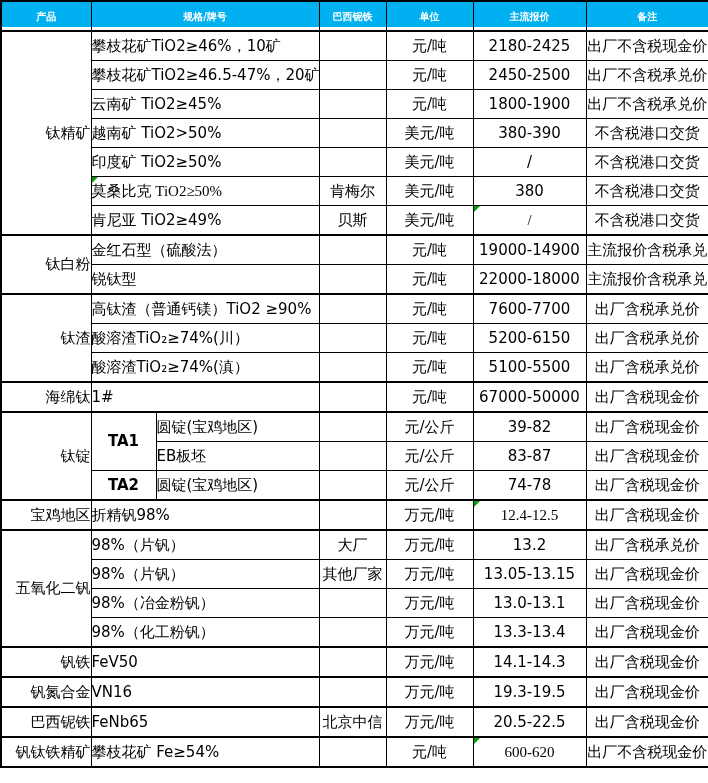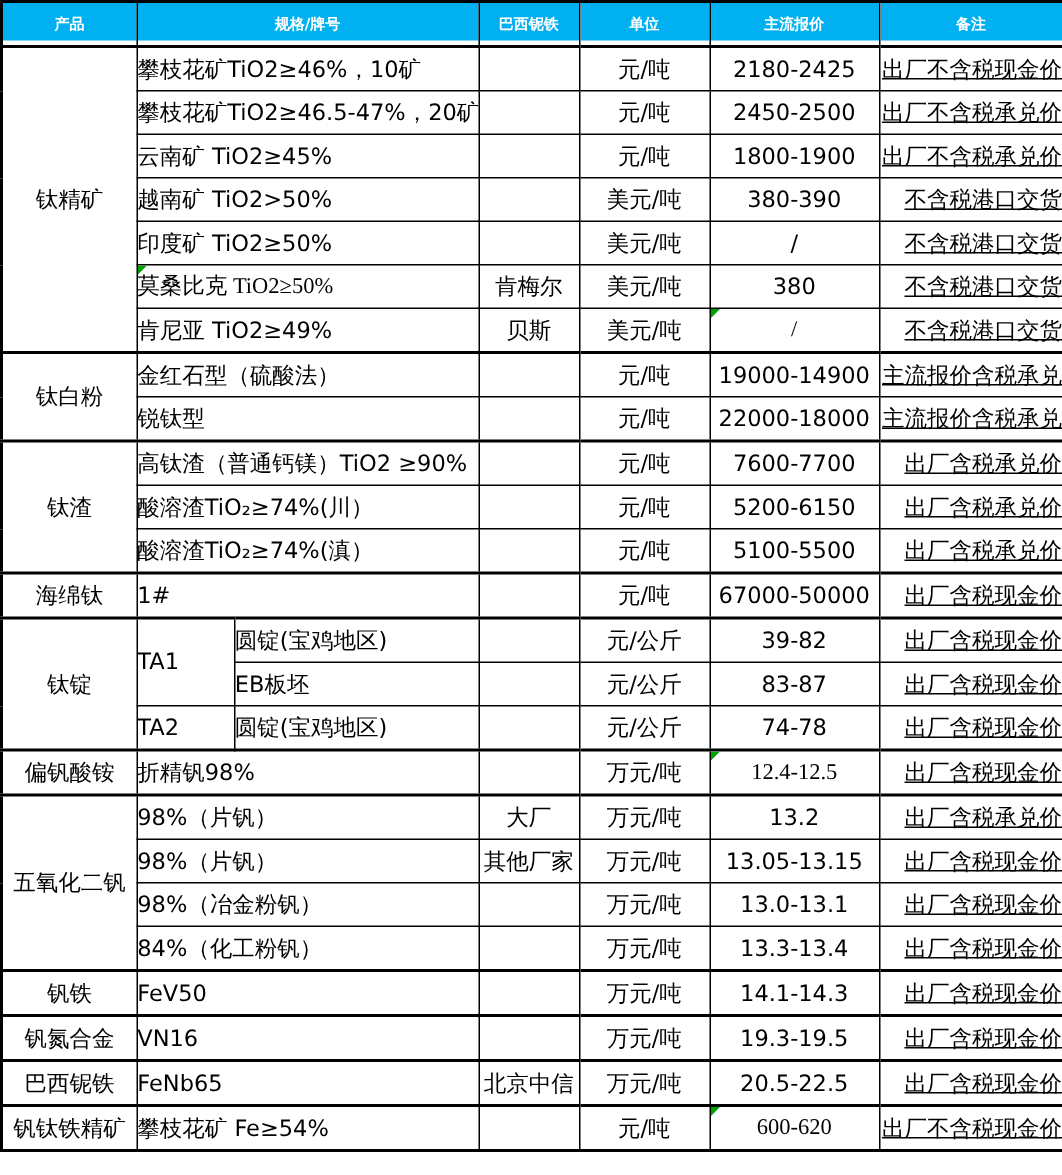--- a/index.html
+++ b/index.html
@@ -25,25 +25,25 @@
   thead th{
     background:#00B0F0;
     color:#fff;
     font-weight:bold;
     font-size:10px;
     text-align:center;
     border-bottom:2px solid #000;
     box-shadow:inset 0 -3px 0 #ffffff;
   }
   tr.gs td{border-top:2px solid #000;}
-  td.prod{text-align:center;}
+  td.prod{text-align:right;}
   td.ctr{text-align:center;}
   td.spec{text-align:left;padding-left:3px;margin-left:12px;}
-  td.ta{text-align:left;padding-left:3px;}
-  td.note{text-align:right;padding-left:2px;text-decoration:underline;}
+  td.ta{text-align:center;padding-left:3px;font-weight:bold;}
+  td.note{text-align:center;padding-left:2px;}
   td.flag{position:relative;font-family:Liberation Serif, serif;}
   .tri{
     position:absolute;top:0;left:0;display:block;
     width:0;height:0;
     border-top:6px solid #00A000;
     border-right:6px solid transparent;
   }
 </style>
 </head>
 <body>
@@ -183,21 +183,21 @@
     </tr>
     <tr>
       <td class="ta">TA2</td>
       <td class="spec">圆锭(宝鸡地区)</td>
       <td class="ctr"></td>
       <td class="ctr">元/公斤</td>
       <td class="ctr">74-78</td>
       <td class="note">出厂含税现金价</td>
     </tr>
     <tr class="gs">
-      <td class="prod">偏钒酸铵</td>
+      <td class="prod">宝鸡地区</td>
       <td class="spec" colspan="2">折精钒98%</td>
       <td class="ctr"></td>
       <td class="ctr">万元/吨</td>
       <td class="ctr flag"><i class="tri"></i><span>12.4-12.5</span></td>
       <td class="note">出厂含税现金价</td>
     </tr>
     <tr class="gs">
       <td class="prod" rowspan="4">五氧化二钒</td>
       <td class="spec" colspan="2">98%（片钒）</td>
       <td class="ctr">大厂</td>
@@ -213,21 +213,21 @@
       <td class="note">出厂含税现金价</td>
     </tr>
     <tr>
       <td class="spec" colspan="2">98%（冶金粉钒）</td>
       <td class="ctr"></td>
       <td class="ctr">万元/吨</td>
       <td class="ctr">13.0-13.1</td>
       <td class="note">出厂含税现金价</td>
     </tr>
     <tr>
-      <td class="spec" colspan="2">84%（化工粉钒）</td>
+      <td class="spec" colspan="2">98%（化工粉钒）</td>
       <td class="ctr"></td>
       <td class="ctr">万元/吨</td>
       <td class="ctr">13.3-13.4</td>
       <td class="note">出厂含税现金价</td>
     </tr>
     <tr class="gs">
       <td class="prod">钒铁</td>
       <td class="spec" colspan="2">FeV50</td>
       <td class="ctr"></td>
       <td class="ctr">万元/吨</td>

